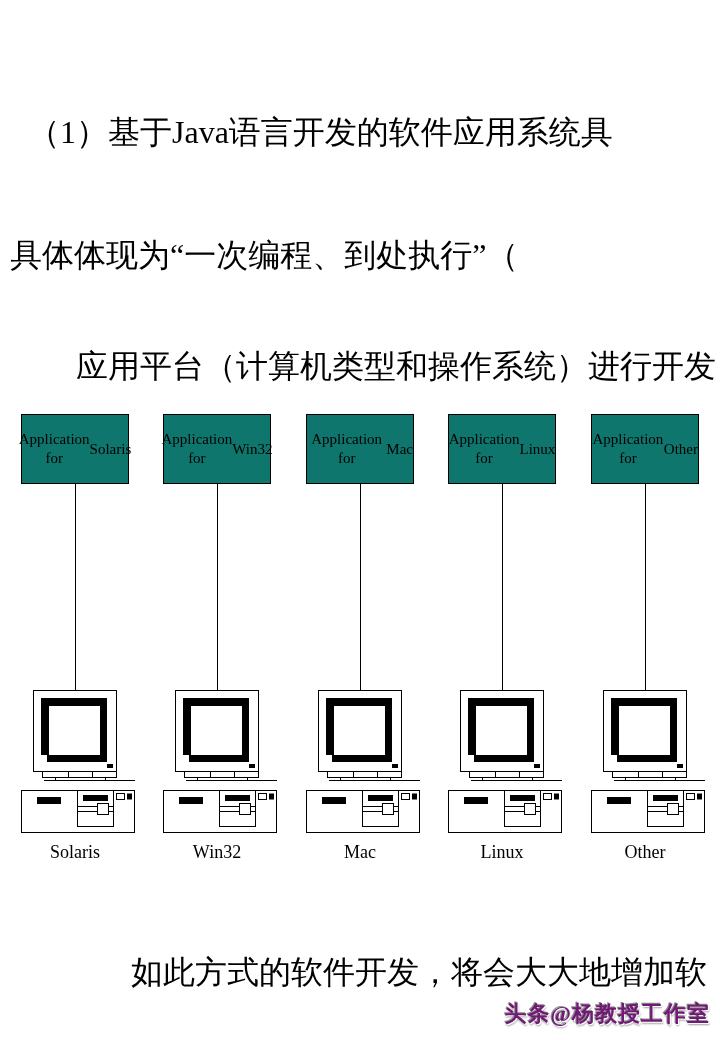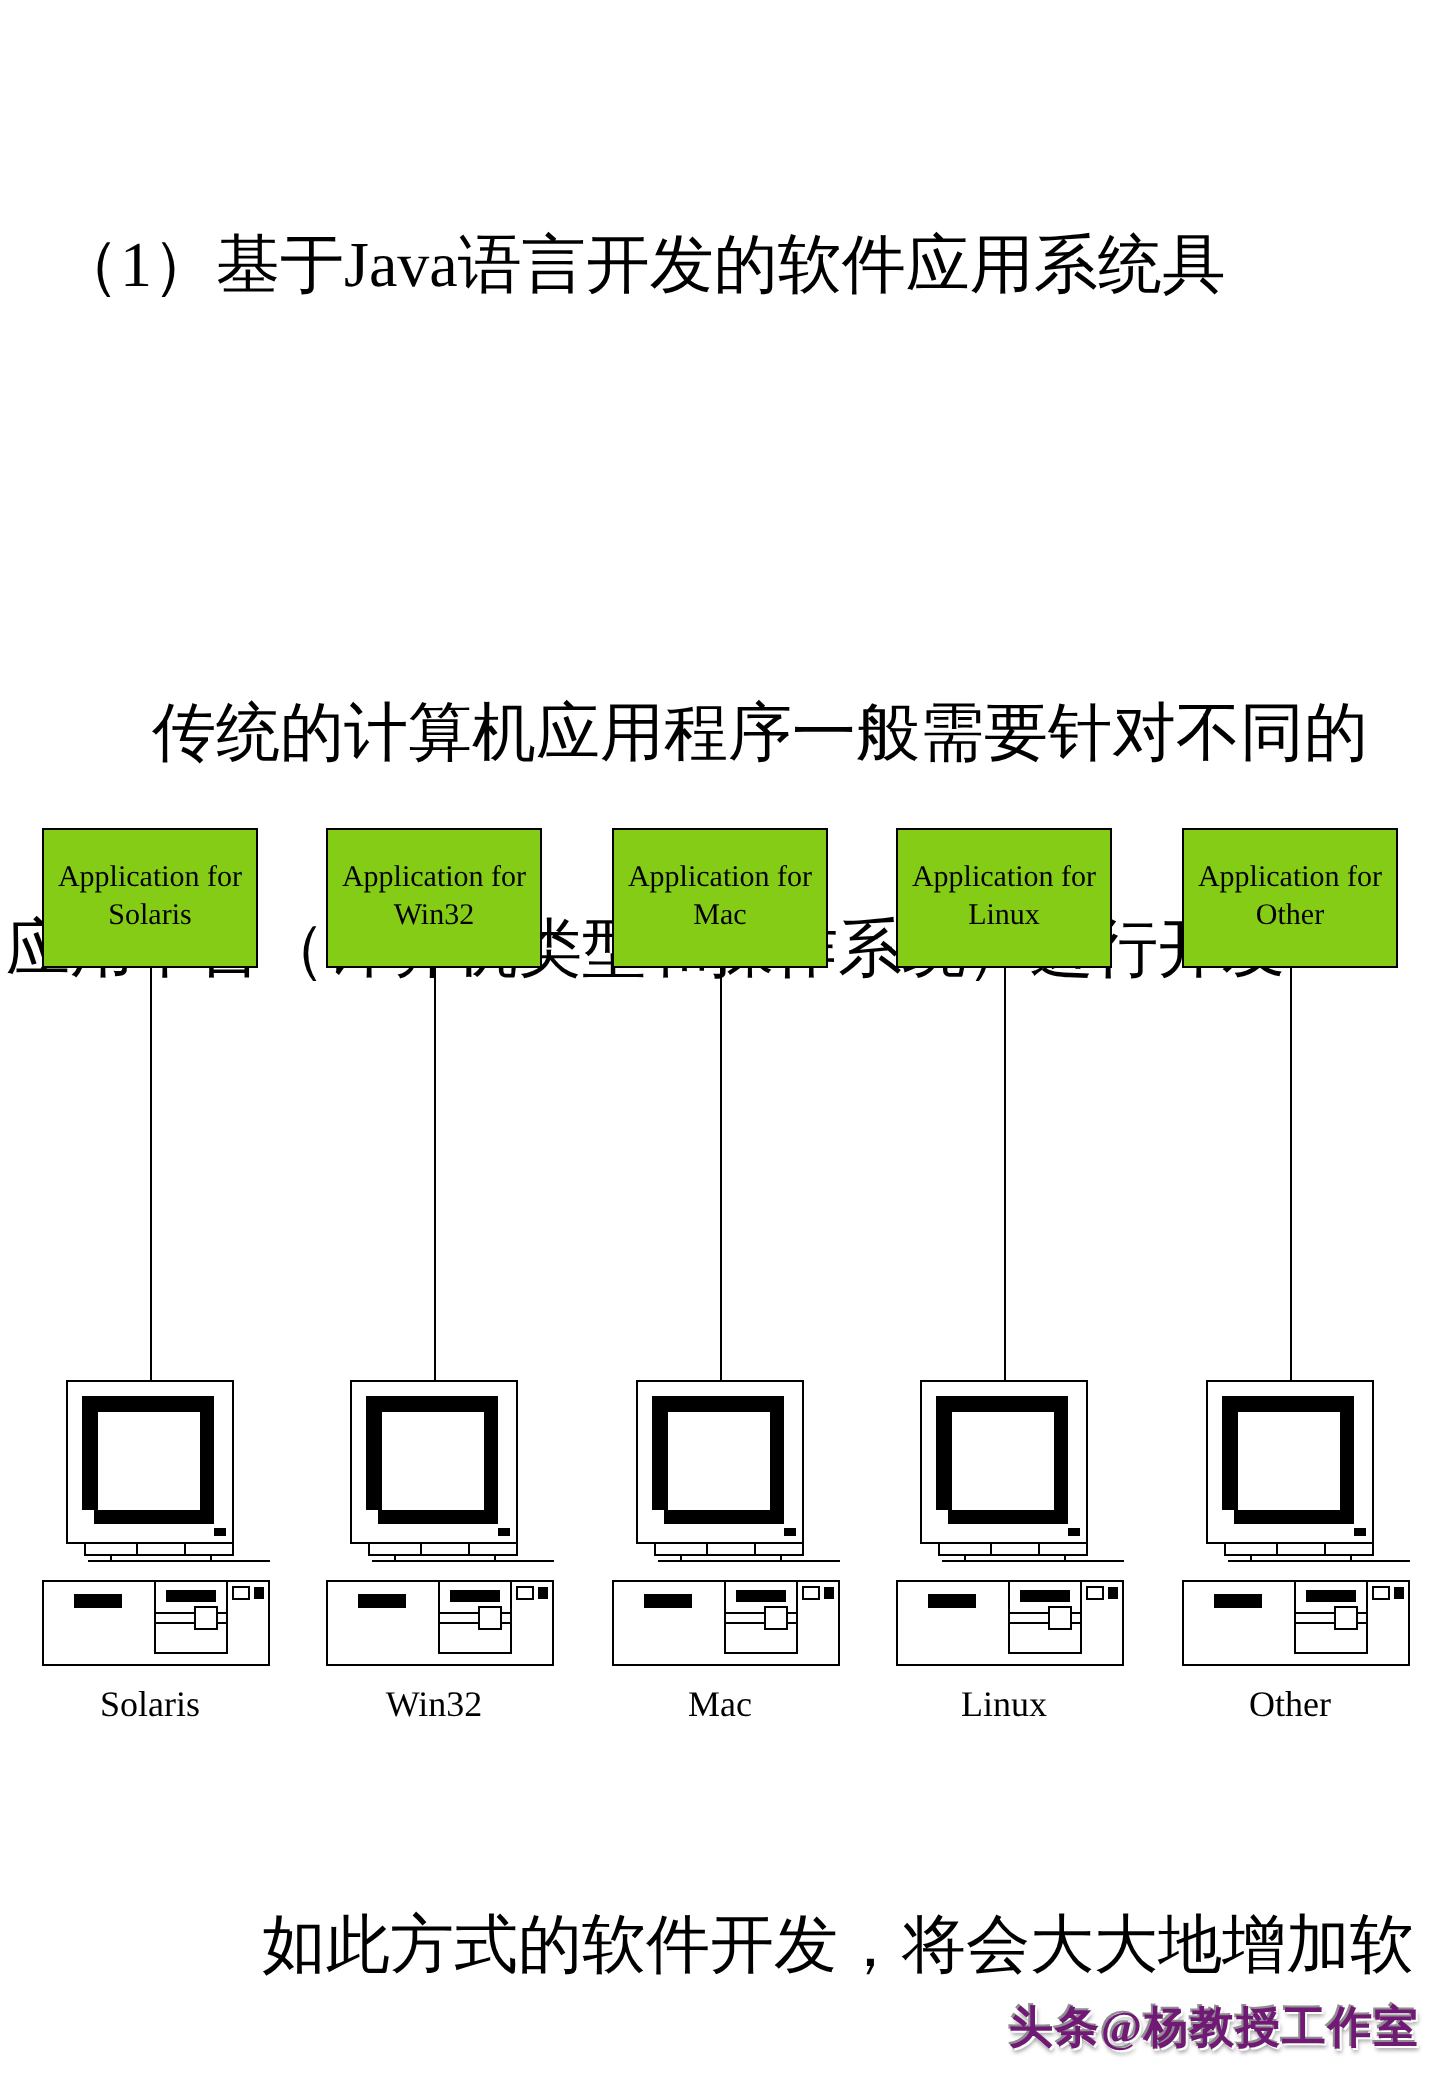--- a/index.html
+++ b/index.html
@@ -16,22 +16,22 @@
   #p1 .ln:nth-child(5){margin-left:-10px;}
   #p2{left:3px;top:276px;line-height:36px;}
   #p2 .ln:nth-child(1){margin-left:73px;}
   #p3{left:32px;top:882px;line-height:37px;}
   #p3 .ln:nth-child(1){margin-left:99px;font-family:Liberation Mono, monospace;}
 
   .diagram{position:absolute;left:0;top:414px;width:720px;height:456px;}
   .col{position:absolute;top:0;width:142px;height:456px;}
   .app-box{
     position:absolute;top:0;left:50%;transform:translateX(-50%);
-    width:106px;height:68px;border:1px solid #000;background:#84cc16;
-    display:flex;flex-direction:column;justify-content:center;align-items:center;
+    width:106px;height:68px;border:1px solid #000;background:#0f766e;
+    display:flex;flex-direction:row;justify-content:center;align-items:center;
     text-align:center;font-size:15px;line-height:19px;
   }
   .connector{position:absolute;top:70px;left:50%;width:1px;height:206px;background:#000;}
   .computer{position:absolute;top:276px;left:50%;margin-left:-60px;width:120px;height:150px;}
   .pc-label{position:absolute;top:427px;left:0;width:100%;text-align:center;font-size:18px;line-height:22px;}
 
   .watermark{
     position:absolute;top:999px;right:10px;
     font-size:22px;font-weight:bold;letter-spacing:1px;
     color:#701a75;
@@ -69,24 +69,24 @@
       <rect x="101.5" y="103.5" width="8" height="6" fill="#fff" stroke="#000"></rect>
       <rect x="112" y="103.5" width="5" height="6" fill="#000" stroke="none"></rect>
     </g>
   </defs>
 </svg>
 
 <main>
 
   <section class="para" id="p1">
     <div class="ln">（1）基于Java语言开发的软件应用系统具</div>
+    <div class="ln">具体体现为“一次编程、到处执行”（</div>
   </section>
 
   <section class="para" id="p2">
-    <div class="ln">传统的计算机应用程序一般需要针对不同的</div>
     <div class="ln">应用平台（计算机类型和操作系统）进行开发</div>
   </section>
 
   <section class="diagram">
 
     <div class="col" style="left:4px">
       <div class="app-box">
         <div>Application for</div>
         <div>Solaris</div>
       </div>

